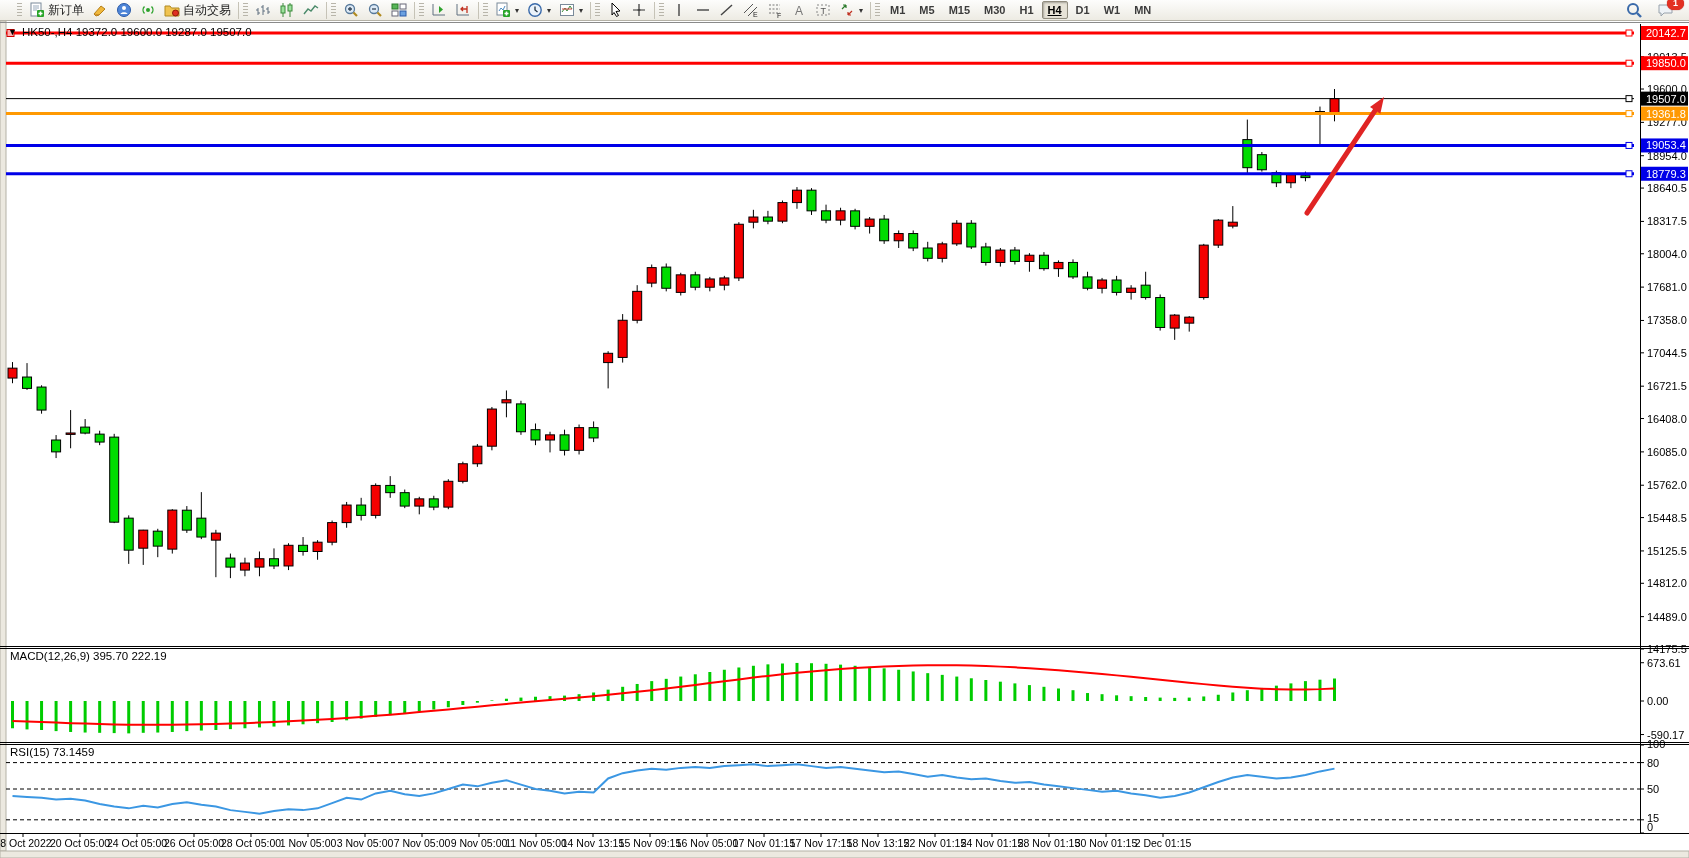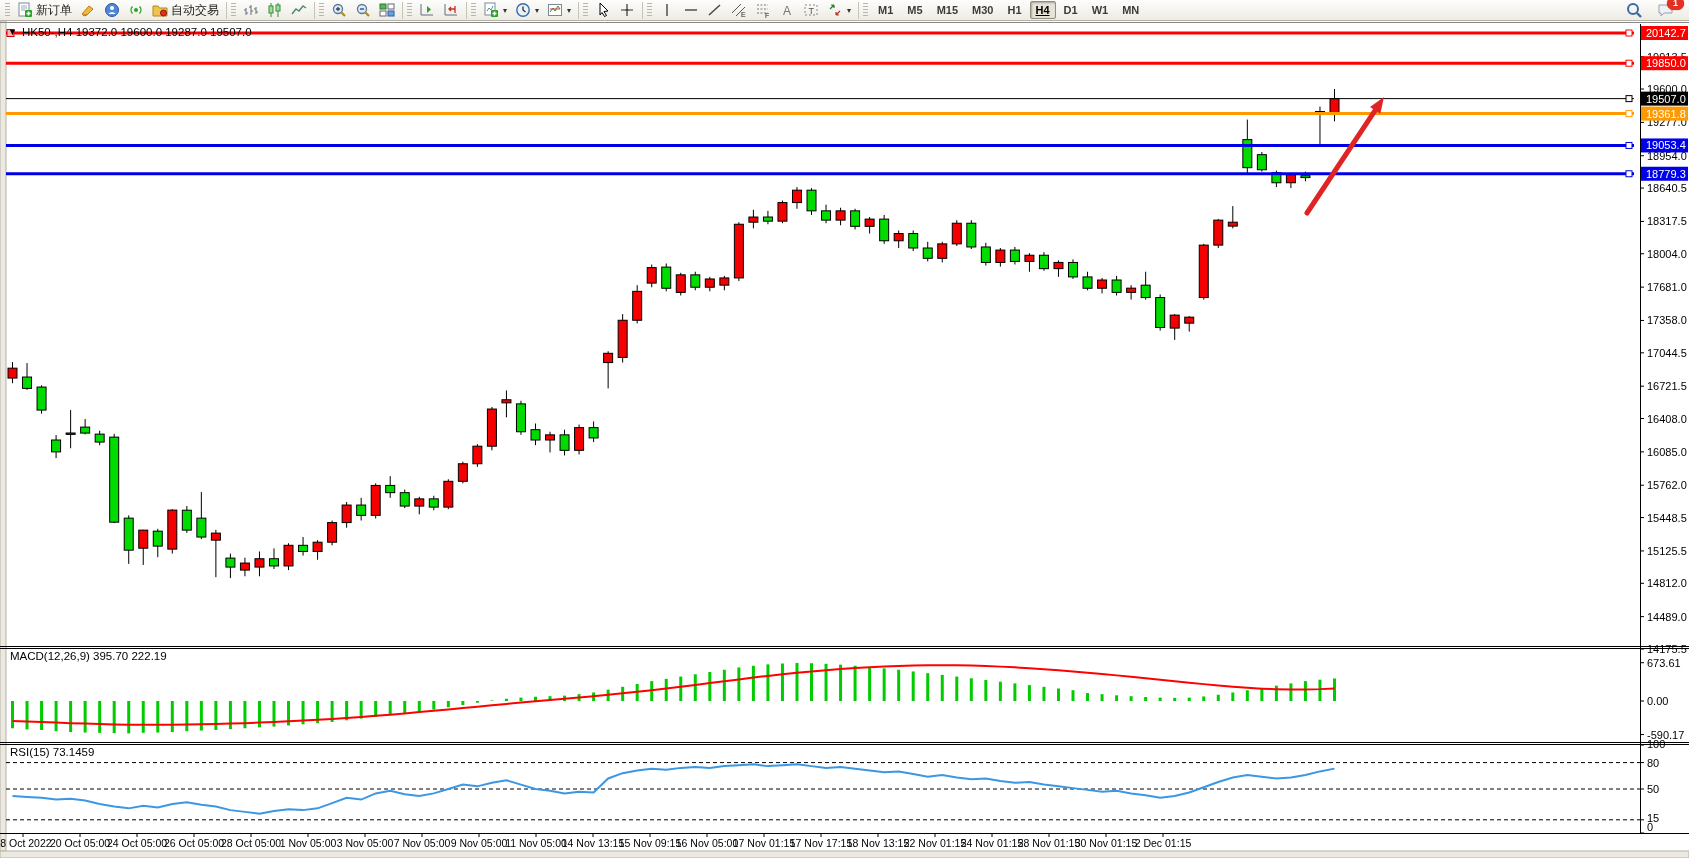--- a/index.html
+++ b/index.html
@@ -1,21 +1,21 @@
 <!DOCTYPE html>
 <html><head>
 <meta charset="utf-8">
 <style>
   html,body{margin:0;padding:0;background:#9a9a9a;}
   .page{position:relative;width:1689px;height:858px;background:#ffffff;overflow:hidden;
         font-family:"Liberation Sans",sans-serif;-webkit-font-smoothing:antialiased;}
   
   .toolbar{position:absolute;top:0;left:0;width:1689px;height:21px;z-index:5;
            background:linear-gradient(#fdfdfc,#edebe3);border-bottom:1px solid #b4b1a6;
-           display:flex;align-items:center;padding-left:4px;box-sizing:border-box;}
+           display:flex;align-items:center;padding-left:16px;box-sizing:border-box;}
   .grip{width:5px;height:15px;margin:0 3px 0 1px;flex:0 0 auto;
         background:repeating-linear-gradient(to bottom,#b8b5aa 0 1px,transparent 1px 3px);}
   .vsep{width:1px;height:17px;background:#c6c3b7;margin:0 3px;flex:0 0 auto;}
   .tbtn{height:19px;display:flex;align-items:center;gap:3px;padding:0 3px;flex:0 0 auto;
         border:1px solid transparent;border-radius:2px;cursor:default;}
   .tbtn svg{display:block;}
   .tlabel{font-size:12px;color:#1d1d1d;white-space:nowrap;}
   .caret{font-size:8px;color:#333;margin-left:1px;}
   .tf-btn{font-size:11px;font-weight:bold;color:#3c3c3c;padding:2px 5px;margin:0 1px;
           border:1px solid transparent;border-radius:2px;flex:0 0 auto;text-align:right;}

